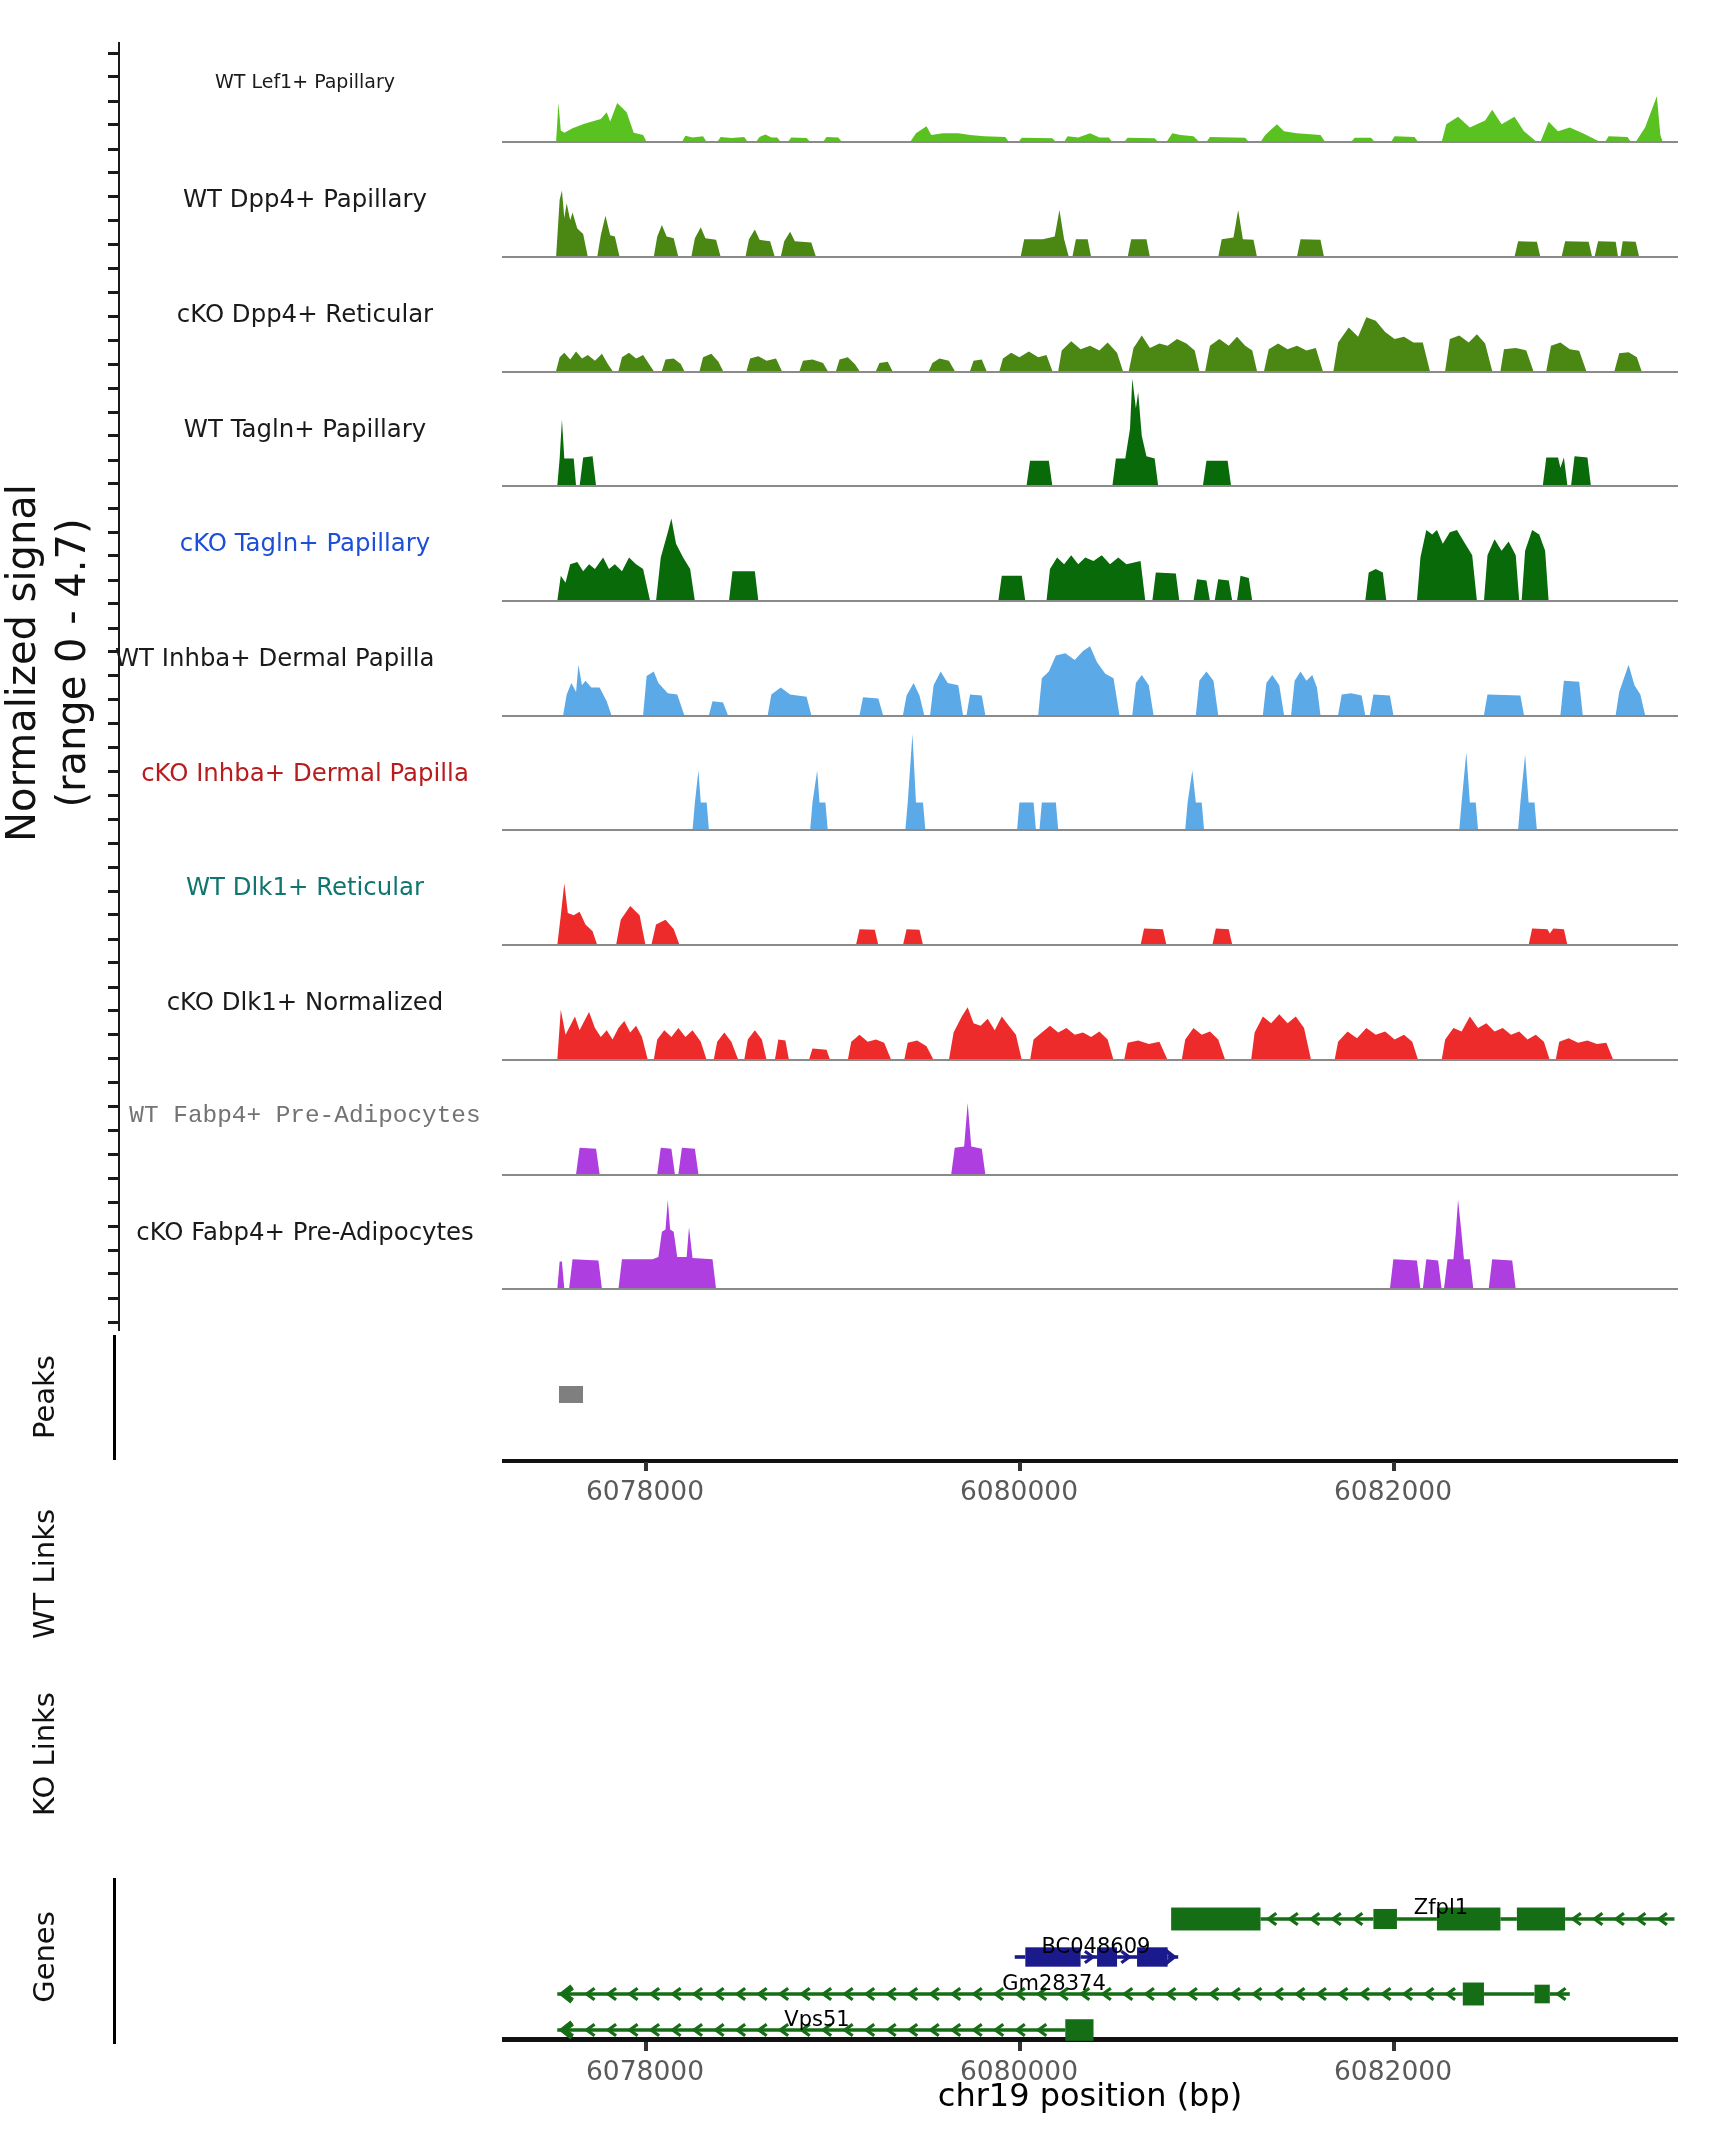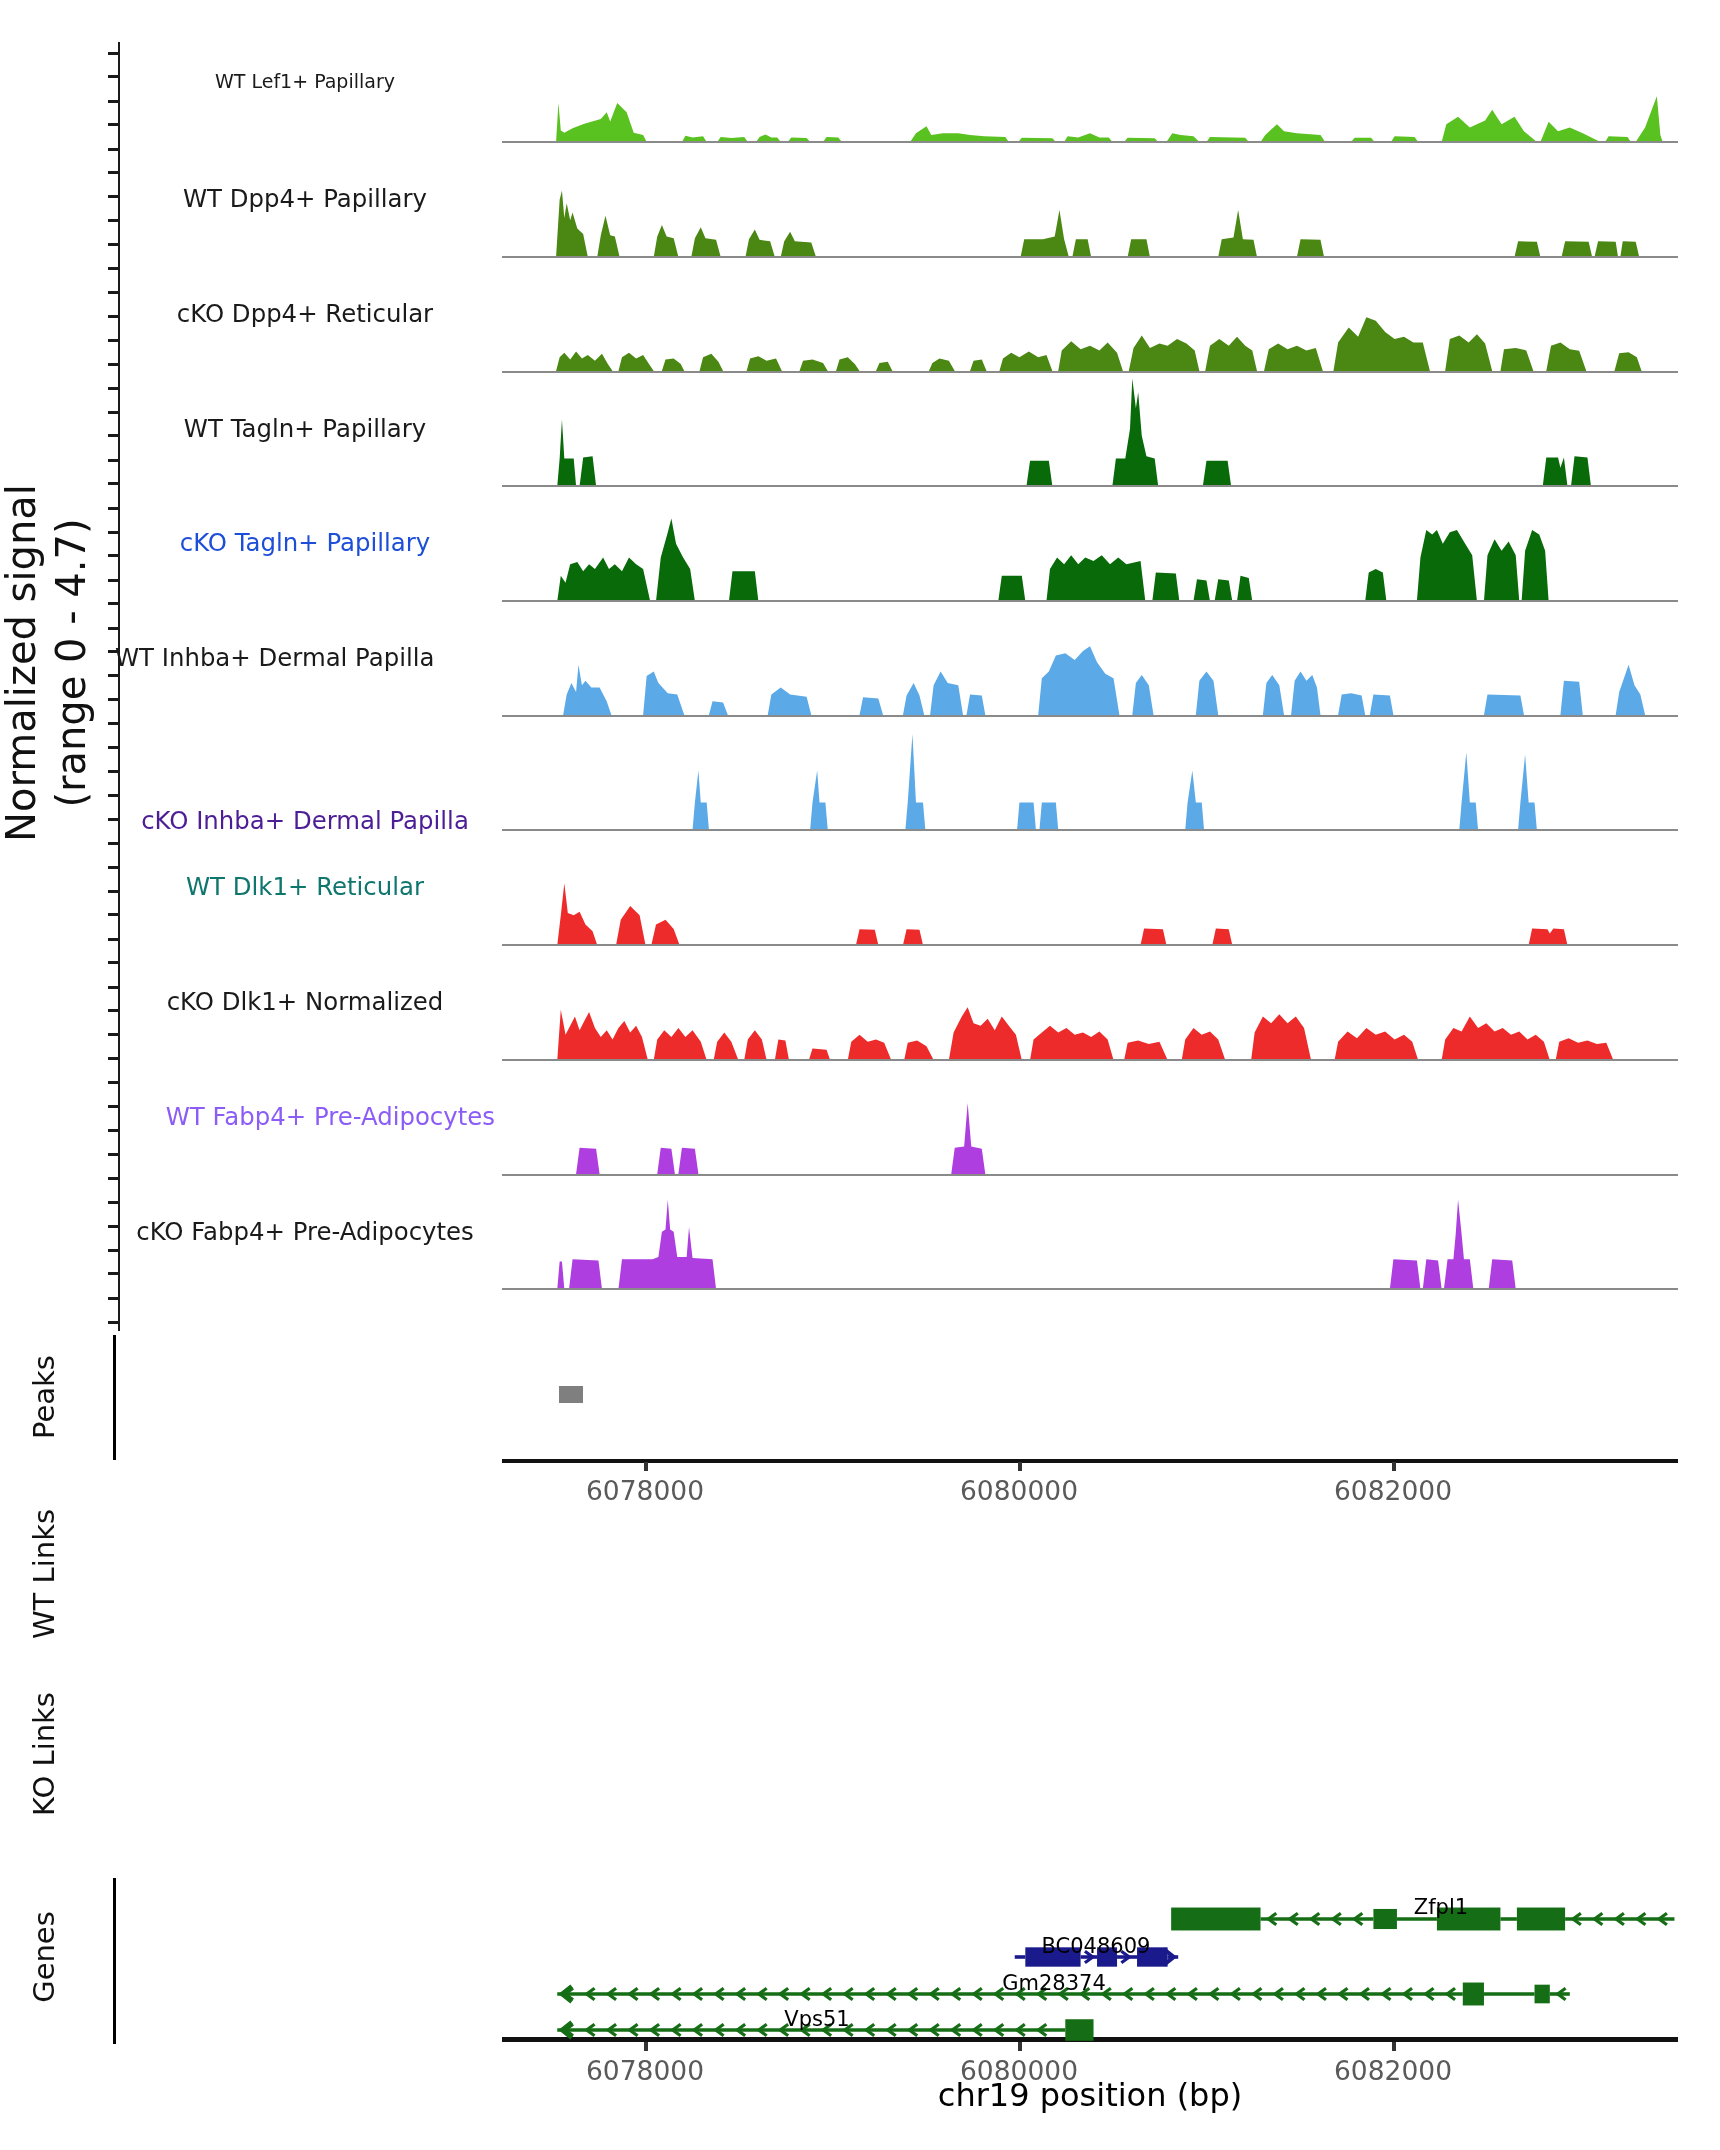--- a/index.html
+++ b/index.html
@@ -109,36 +109,36 @@
     <div style="position: absolute; left: 115px; top: 528px; width: 380px; text-align: center; font-size: 24.4px; color: #1d4ed8; white-space: nowrap;">cKO Tagln+ Papillary</div>
     <svg viewBox="0 0 1640 152" preserveAspectRatio="none" style="position: absolute; left: 502px; top: 492px; width: 1176px; height: 109px;">
       <polygon points="0,152 77.1,152.0 82.0,116.9 88.6,126.5 95.1,100.9 105.0,97.7 113.2,110.5 121.4,100.9 129.6,107.3 141.0,91.4 149.2,107.3 157.4,100.9 167.3,110.5 177.1,91.4 187.0,100.9 196.8,107.3 206.6,152.0 214.8,152.0 221.4,91.4 231.2,56.3 236.2,37.1 242.7,72.2 252.6,91.4 262.4,107.3 269.0,152.0 316.5,152.0 321.4,110.5 352.6,110.5 357.5,152.0 692.1,152.0 697.0,116.9 724.9,116.9 729.8,152.0 759.3,152.0 764.2,107.3 774.1,91.4 783.9,100.9 793.8,88.2 803.6,100.9 813.4,91.4 824.9,96.1 836.4,88.2 847.9,100.9 859.4,91.4 870.8,100.9 890.5,96.1 897.1,152.0 906.9,152.0 911.8,112.1 939.7,113.7 944.6,152.0 964.3,152.0 969.2,121.7 982.4,123.3 987.3,152.0 993.8,152.0 998.8,121.7 1013.5,123.3 1018.4,152.0 1025.0,152.0 1029.9,116.9 1041.4,120.1 1046.3,152.0 1203.8,152.0 1208.7,112.1 1218.5,107.3 1228.4,112.1 1233.3,152.0 1275.9,152.0 1280.8,91.4 1289.0,53.1 1297.2,59.4 1303.8,53.1 1312.0,72.2 1321.8,56.3 1331.7,53.1 1343.2,72.2 1353.0,88.2 1359.6,152.0 1369.4,152.0 1374.3,88.2 1384.2,65.8 1394.0,81.8 1403.8,69.0 1413.7,88.2 1418.6,152.0 1421.9,152.0 1426.8,81.8 1436.6,53.1 1446.5,59.4 1454.7,81.8 1459.6,152.0 1640,152" fill="#086A08" stroke="none"></polygon>
     </svg>
     <div style="position: absolute; left: 502px; top: 600px; width: 1176px; height: 2.2px; background: rgb(138, 138, 138);"></div>
     <div style="position: absolute; left: 115px; top: 643px; width: 380px; text-align: left; font-size: 24.4px; color: rgb(26, 26, 26); white-space: nowrap;">WT Inhba+ Dermal Papilla</div>
     <svg viewBox="0 0 1640 152" preserveAspectRatio="none" style="position: absolute; left: 502px; top: 606px; width: 1176px; height: 109px;">
       <polygon points="0,152 85.3,152.0 90.2,123.3 96.8,107.3 103.3,120.1 106.6,81.8 111.5,110.5 116.4,104.1 124.6,113.7 136.1,113.7 146.0,132.9 152.5,152.0 196.8,152.0 201.7,97.7 211.6,91.4 218.1,107.3 231.2,121.7 244.4,123.3 254.2,152.0 288.6,152.0 293.6,132.9 308.3,134.4 314.9,152.0 370.6,152.0 375.6,123.3 388.7,113.7 401.8,123.3 424.8,126.5 431.3,152.0 498.6,152.0 503.5,127.1 524.8,129.0 531.4,152.0 559.2,152.0 564.2,124.9 574.0,107.3 582.2,124.9 588.8,152.0 597.0,152.0 601.9,110.5 611.7,91.4 621.6,107.3 636.3,110.5 642.9,152.0 647.8,152.0 652.7,123.3 669.1,124.9 674.0,152.0 747.8,152.0 752.8,100.9 762.6,91.4 772.4,69.0 785.6,65.8 798.7,75.4 810.2,62.6 820.0,56.3 829.8,78.6 841.3,94.6 852.8,100.9 861.0,152.0 879.0,152.0 884.0,107.3 892.2,96.1 902.0,110.5 908.6,152.0 967.6,152.0 972.5,104.1 982.4,91.4 992.2,104.1 998.8,152.0 1061.1,152.0 1066.0,107.3 1074.2,96.1 1084.0,110.5 1090.6,152.0 1100.4,152.0 1105.4,104.1 1113.6,91.4 1121.8,104.1 1130.0,96.1 1136.5,113.7 1141.4,152.0 1166.0,152.0 1171.0,123.3 1184.1,121.7 1198.8,124.9 1203.8,152.0 1210.3,152.0 1215.2,123.3 1238.2,124.9 1243.1,152.0 1369.4,152.0 1374.3,123.3 1420.2,124.9 1425.2,152.0 1476.0,152.0 1480.9,104.1 1502.2,105.7 1507.2,152.0 1553.1,152.0 1558.0,120.1 1571.1,81.8 1579.3,110.5 1587.5,123.3 1594.1,152.0 1640,152" fill="#5CA9E8" stroke="none"></polygon>
     </svg>
     <div style="position: absolute; left: 502px; top: 715px; width: 1176px; height: 2.2px; background: rgb(138, 138, 138);"></div>
-    <div style="position: absolute; left: 115px; top: 758px; width: 380px; text-align: center; font-size: 24.4px; color: #4c1d95; white-space: nowrap; margin-top: 48px;">cKO Inhba+ Dermal Papilla</div>
+    <div style="position: absolute; left: 115px; top: 758px; width: 380px; text-align: center; font-size: 24.4px; color: #b91c1c; white-space: nowrap;">cKO Inhba+ Dermal Papilla</div>
     <svg viewBox="0 0 1640 152" preserveAspectRatio="none" style="position: absolute; left: 502px; top: 721px; width: 1176px; height: 109px;">
       <polygon points="0,152 265.7,152.0 269.0,113.7 273.9,69.0 277.2,113.7 285.4,113.7 288.6,152.0 429.7,152.0 433.0,113.7 439.5,69.0 442.8,113.7 451.0,113.7 454.3,152.0 562.5,152.0 565.8,113.7 572.4,18.0 577.3,113.7 587.1,113.7 590.4,152.0 718.3,152.0 721.6,113.7 741.3,113.7 744.6,152.0 749.5,152.0 752.8,113.7 772.4,113.7 775.7,152.0 952.8,152.0 956.1,113.7 962.7,69.0 967.6,113.7 975.8,113.7 979.1,152.0 1335.0,152.0 1338.2,113.7 1344.8,43.5 1349.7,113.7 1357.9,113.7 1361.2,152.0 1417.0,152.0 1420.2,113.7 1426.8,46.7 1431.7,113.7 1439.9,113.7 1443.2,152.0 1640,152" fill="#5CA9E8" stroke="none"></polygon>
     </svg>
     <div style="position: absolute; left: 502px; top: 829px; width: 1176px; height: 2.2px; background: rgb(138, 138, 138);"></div>
     <div style="position: absolute; left: 115px; top: 872px; width: 380px; text-align: center; font-size: 24.4px; color: #0f766e; white-space: nowrap;">WT Dlk1+ Reticular</div>
     <svg viewBox="0 0 1640 152" preserveAspectRatio="none" style="position: absolute; left: 502px; top: 836px; width: 1176px; height: 109px;">
       <polygon points="0,152 77.1,152.0 82.0,110.5 86.9,65.8 91.8,107.3 100.0,110.5 108.2,105.7 116.4,123.3 126.3,132.9 132.8,152.0 159.1,152.0 165.6,116.9 178.8,97.7 191.9,110.5 200.1,152.0 208.3,152.0 214.8,123.3 228.0,116.9 239.4,129.7 247.6,152.0 493.6,152.0 498.6,130.0 519.9,130.9 524.8,152.0 559.2,152.0 564.2,130.0 582.2,130.9 587.1,152.0 890.5,152.0 895.4,129.0 921.7,130.0 926.6,152.0 990.6,152.0 995.5,129.0 1013.5,130.0 1018.4,152.0 1431.7,152.0 1436.6,129.0 1458.0,130.0 1461.2,136.0 1466.2,129.0 1480.9,130.0 1485.8,152.0 1640,152" fill="#EE2B2B" stroke="none"></polygon>
     </svg>
     <div style="position: absolute; left: 502px; top: 944px; width: 1176px; height: 2.2px; background: rgb(138, 138, 138);"></div>
     <div style="position: absolute; left: 115px; top: 987px; width: 380px; text-align: center; font-size: 24.4px; color: rgb(26, 26, 26); white-space: nowrap;">cKO Dlk1+ Normalized</div>
     <svg viewBox="0 0 1640 152" preserveAspectRatio="none" style="position: absolute; left: 502px; top: 951px; width: 1176px; height: 109px;">
       <polygon points="0,152 77.1,152.0 82.0,81.8 88.6,116.9 95.1,104.1 101.7,91.4 108.2,110.5 114.8,97.7 121.4,85.0 129.6,107.3 137.8,120.1 146.0,110.5 154.2,123.3 162.4,107.3 170.6,97.7 178.8,113.7 187.0,104.1 195.2,120.1 203.4,152.0 211.6,152.0 216.5,123.3 226.3,110.5 236.2,120.1 246.0,107.3 255.8,120.1 265.7,110.5 277.2,126.5 285.4,152.0 295.2,152.0 300.1,126.5 310.0,113.7 319.8,126.5 329.6,152.0 337.8,152.0 342.8,123.3 352.6,110.5 362.4,123.3 369.0,152.0 380.5,152.0 385.4,123.3 395.2,124.9 400.2,152.0 428.0,152.0 433.0,136.0 452.6,137.6 457.6,152.0 482.2,152.0 487.1,126.5 498.6,116.9 510.0,126.5 521.5,123.3 533.0,128.1 542.8,152.0 560.9,152.0 565.8,128.1 578.9,124.9 592.0,132.9 601.9,152.0 623.2,152.0 629.8,113.7 641.2,91.4 649.4,78.6 657.6,100.9 667.5,104.1 677.3,94.6 687.2,110.5 697.0,91.4 706.8,104.1 716.7,116.9 724.9,152.0 736.4,152.0 741.3,123.3 752.8,113.7 764.2,104.1 775.7,113.7 787.2,107.3 798.7,116.9 810.2,113.7 821.6,120.1 833.1,112.1 844.6,123.3 852.8,152.0 867.6,152.0 872.5,128.1 887.2,124.9 902.0,129.7 916.8,126.5 928.2,152.0 947.9,152.0 952.8,123.3 964.3,107.3 975.8,116.9 987.3,112.1 998.8,123.3 1008.6,152.0 1044.7,152.0 1049.6,113.7 1061.1,91.4 1072.6,100.9 1084.0,88.2 1095.5,100.9 1107.0,91.4 1118.5,107.3 1128.3,152.0 1161.1,152.0 1166.0,126.5 1179.2,112.1 1192.3,121.7 1205.4,107.3 1218.5,116.9 1231.6,112.1 1244.8,123.3 1257.9,116.9 1269.4,126.5 1277.6,152.0 1310.4,152.0 1315.3,123.3 1326.8,107.3 1338.2,112.1 1349.7,91.4 1361.2,107.3 1372.7,100.9 1384.2,112.1 1395.6,107.3 1407.1,116.9 1418.6,112.1 1430.1,123.3 1441.6,116.9 1453.0,126.5 1461.2,152.0 1469.4,152.0 1474.4,126.5 1487.5,121.7 1500.6,128.1 1513.7,124.9 1526.8,129.7 1540.0,128.1 1549.8,152.0 1640,152" fill="#EE2B2B" stroke="none"></polygon>
     </svg>
     <div style="position: absolute; left: 502px; top: 1059px; width: 1176px; height: 2.2px; background: rgb(138, 138, 138);"></div>
-    <div style="position: absolute; left: 115px; top: 1102px; width: 380px; text-align: right; font-size: 24.4px; color: #8b5cf6; white-space: nowrap;">WT Fabp4+ Pre-Adipocytes</div>
+    <div style="position: absolute; left: 115px; top: 1102px; width: 380px; text-align: center; font-size: 24.4px; color: #737373; white-space: nowrap; font-family: Liberation Mono, monospace;">WT Fabp4+ Pre-Adipocytes</div>
     <svg viewBox="0 0 1640 152" preserveAspectRatio="none" style="position: absolute; left: 502px; top: 1065px; width: 1176px; height: 109px;">
       <polygon points="0,152 103.3,152.0 108.2,115.3 131.2,116.9 136.1,152.0 216.5,152.0 221.4,115.3 236.2,116.9 241.1,152.0 246.0,152.0 250.9,115.3 269.0,116.9 273.9,152.0 626.5,152.0 631.4,115.3 644.5,113.7 649.4,53.1 654.4,113.7 669.1,116.9 674.0,152.0 1640,152" fill="#AE3EE0" stroke="none"></polygon>
     </svg>
     <div style="position: absolute; left: 502px; top: 1174px; width: 1176px; height: 2.2px; background: rgb(138, 138, 138);"></div>
     <div style="position: absolute; left: 115px; top: 1217px; width: 380px; text-align: center; font-size: 24.4px; color: rgb(26, 26, 26); white-space: nowrap;">cKO Fabp4+ Pre-Adipocytes</div>
     <svg viewBox="0 0 1640 152" preserveAspectRatio="none" style="position: absolute; left: 502px; top: 1180px; width: 1176px; height: 109px;">
       <polygon points="0,152 77.1,152.0 80.4,113.7 83.6,113.7 86.9,152.0 93.5,152.0 98.4,110.5 134.5,112.1 139.4,152.0 162.4,152.0 167.3,110.5 209.9,110.5 218.1,107.3 223.0,72.2 228.0,69.0 231.2,27.5 234.5,69.0 239.4,72.2 244.4,107.3 257.5,107.3 260.8,65.8 265.7,108.9 293.6,110.5 298.5,152.0 1238.2,152.0 1243.1,110.5 1275.9,112.1 1280.8,152.0 1284.1,152.0 1289.0,110.5 1305.4,112.1 1310.4,152.0 1313.6,152.0 1318.6,110.5 1326.8,110.5 1330.0,75.4 1333.3,27.5 1338.2,75.4 1341.5,110.5 1349.7,110.5 1354.6,152.0 1376.0,152.0 1380.9,110.5 1408.8,112.1 1413.7,152.0 1640,152" fill="#AE3EE0" stroke="none"></polygon>
     </svg>
     <div style="position: absolute; left: 502px; top: 1288px; width: 1176px; height: 2.2px; background: rgb(138, 138, 138);"></div>
     <div style="position: absolute; left: 559px; top: 1386px; width: 23.5px; height: 17px; background: rgb(127, 127, 127);"></div>

